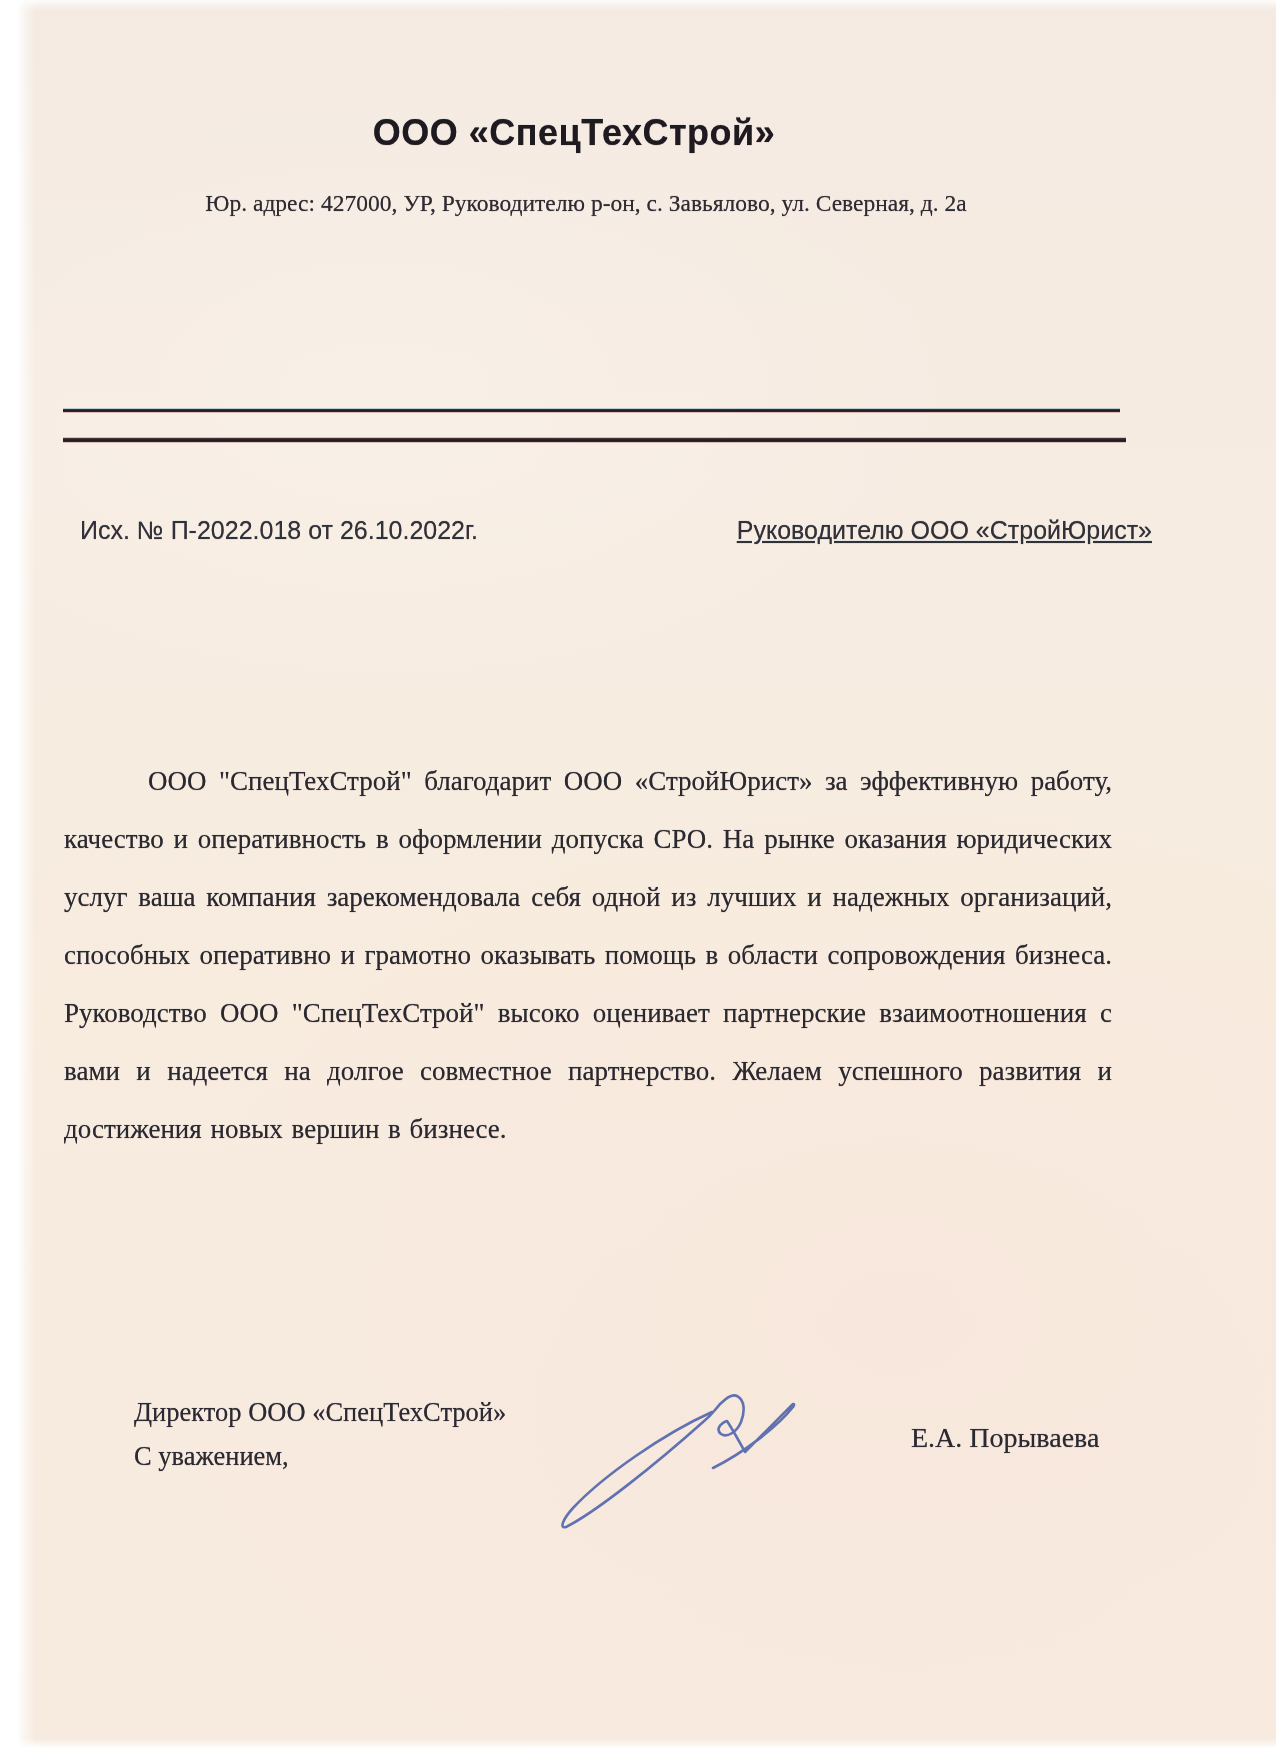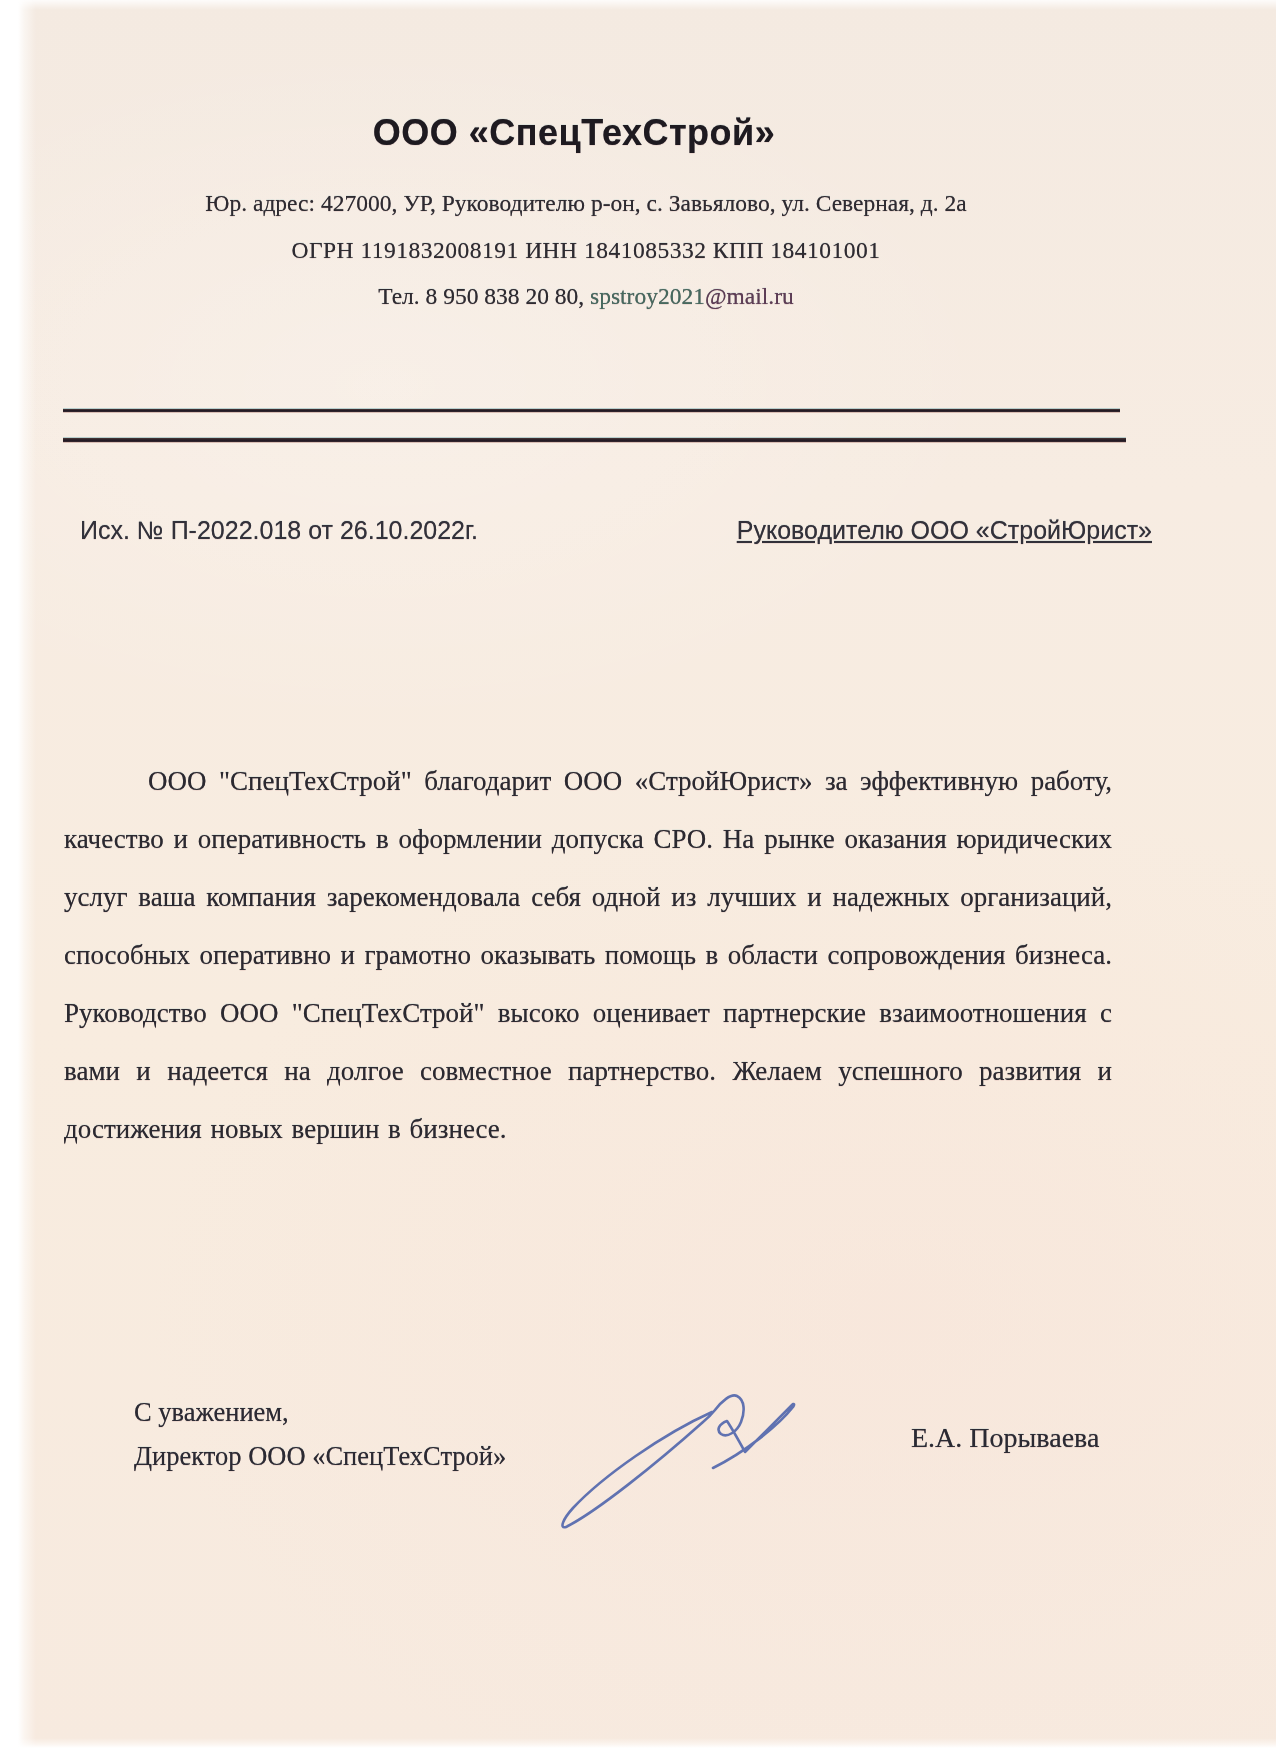--- a/index.html
+++ b/index.html
@@ -121,40 +121,35 @@
 <body>
 
 <div class="page">
 
   <div class="edge-top"></div>
 
   <div class="company-title scan-text">ООО «СпецТехСтрой»</div>
 
   <div class="head-line head-address scan-text">Юр. адрес: 427000, УР, Руководителю р-он, с. Завьялово, ул. Северная, д. 2а</div>
 
-  <div class="head-line head-reg scan-text">ОГРН 1191832008191 ИНН 1841085332 КПП 184101001</div>
 
-  <div class="head-line head-phone scan-text">
-    <span>Тел. 8 950 838 20 80,</span>
-    <span class="email-user">spstroy2021</span><span class="email-domain">@mail.ru</span>
-  </div>
 
   <div class="rule rule-1"></div>
   <div class="rule rule-2"></div>
 
   <div class="ref-row">
     <span class="ref-out scan-text">Исх. № П-2022.018 от 26.10.2022г.</span>
     <span class="ref-to scan-text">Руководителю ООО «СтройЮрист»</span>
   </div>
 
   <div class="body-text scan-text">ООО "СпецТехСтрой" благодарит ООО «СтройЮрист» за эффективную работу, качество и оперативность в оформлении допуска СРО. На рынке оказания юридических услуг ваша компания зарекомендовала себя одной из лучших и надежных организаций, способных оперативно и грамотно оказывать помощь в области сопровождения бизнеса. Руководство ООО "СпецТехСтрой" высоко оценивает партнерские взаимоотношения с вами и надеется на долгое совместное партнерство. Желаем успешного развития и достижения новых вершин в бизнесе.</div>
 
   <div class="closing scan-text">
+    <div>Директор ООО «СпецТехСтрой»</div>
     <div>С уважением,</div>
-    <div>Директор ООО «СпецТехСтрой»</div>
   </div>
 
   <svg class="signature-svg" viewBox="0 0 290 170" aria-hidden="true">
     <path d="M 177,34
              C 128,56 68,98 38,130
              C 28,141 24,151 31,149
              C 61,134 121,86 168,44
              C 173,40 176,37 180,32
              C 186,24 196,15 202,18
              C 210,22 210,34 206,44

